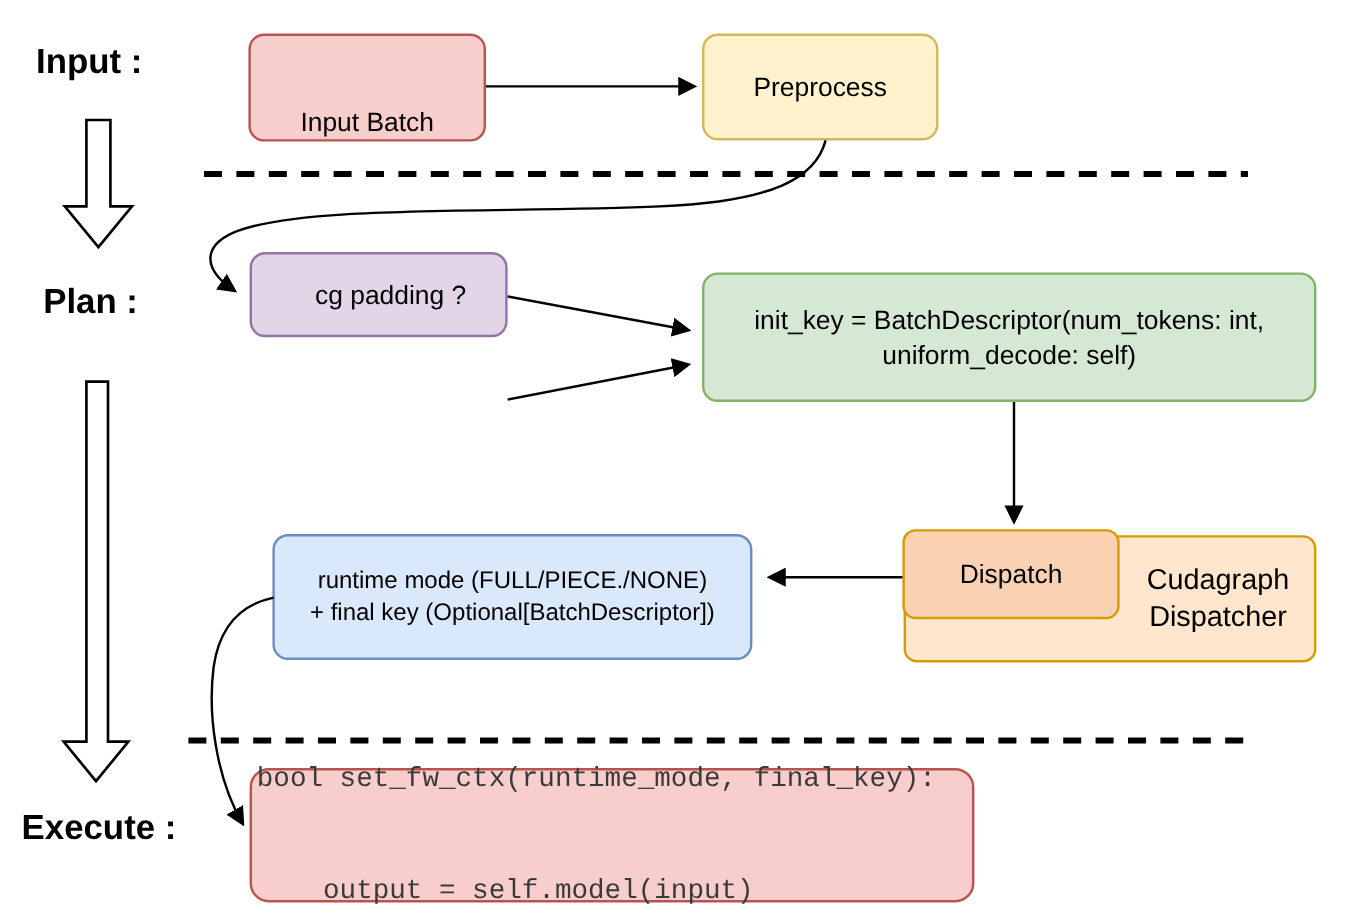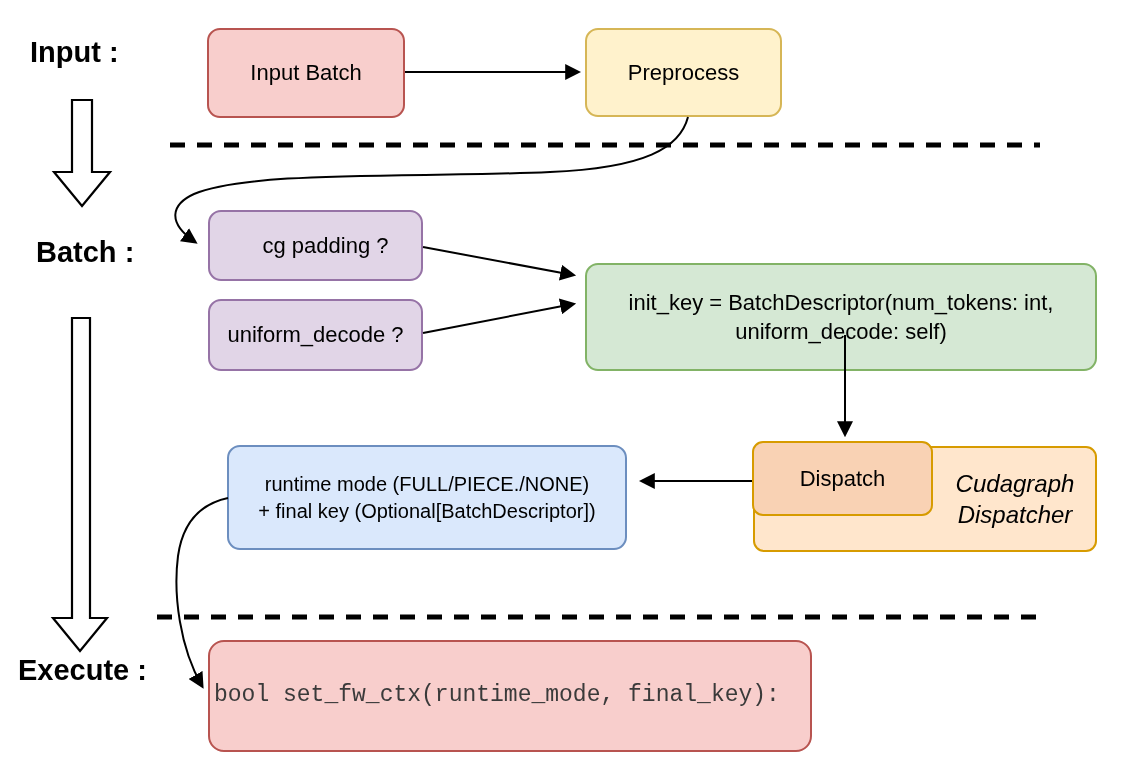--- a/index.html
+++ b/index.html
@@ -23,68 +23,66 @@
   .node.yellow{background:var(--yellow-fill);border-color:var(--yellow-stroke);}
   .node.purple{background:var(--purple-fill);border-color:var(--purple-stroke);}
   .node.green{background:var(--green-fill);border-color:var(--green-stroke);}
   .node.blue{background:var(--blue-fill);border-color:var(--blue-stroke);font-size:20px;}
   .node.orange{background:var(--orange-fill);border-color:var(--orange-stroke);}
   .node.salmon{background:var(--dispatch-fill);border-color:var(--orange-stroke);z-index:3;}
   .stage-label{position:absolute;font-weight:bold;font-size:29px;z-index:2;white-space:nowrap;}
   .multiline div{white-space:nowrap;}
   #dispatcher-label{position:absolute;left:933px;top:446px;width:164px;height:106px;
         display:flex;align-items:center;justify-content:center;text-align:center;
-        font-size:24px;line-height:1.3;z-index:3;font-style:italic;}
+        font-size:24px;line-height:1.3;z-index:3;}
   #code-box{justify-content:flex-start;align-items:center;border-radius:16px;}
   #code-box .code{font-family:"Liberation Mono","DejaVu Sans Mono",monospace;
         font-size:23px;line-height:1.35;color:#3a3a3a;white-space:pre;text-align:left;
         padding-left:4px;}
   svg.wires{position:absolute;inset:0;z-index:5;pointer-events:none;}
 </style>
 </head>
 <body>
 
 <div class="canvas">
 
   <div class="stage-label" style="left:30px;top:36px;">Input :</div>
-  <div class="stage-label" style="left:36px;top:236px;">Batch :</div>
-  <div class="stage-label" style="left:18px;top:654px;">Execute :</div>
+  <div class="stage-label" style="left:36px;top:236px;">Plan :</div>
+  <div class="stage-label" style="left:18px;top:674px;">Execute :</div>
 
-  <div class="node red" style="left:207px;top:28px;width:198px;height:90px;">
+  <div class="node red" style="left:207px;top:28px;width:198px;height:90px;align-items:flex-end;">
     <span>Input Batch</span>
   </div>
   <div class="node yellow" style="left:585px;top:28px;width:197px;height:89px;">
     <span>Preprocess</span>
   </div>
 
   <div class="node purple" style="left:208px;top:210px;width:215px;height:71px;padding-left:20px;">
     <span>cg padding ?</span>
   </div>
-  <div class="node purple" style="left:208px;top:299px;width:215px;height:72px;">
-    <span>uniform_decode ?</span>
-  </div>
-  <div class="node green multiline" style="left:585px;top:227px;width:512px;height:108px;flex-direction:column;margin-top:36px;">
+  <div class="node green multiline" style="left:585px;top:227px;width:512px;height:108px;flex-direction:column;">
     <div>init_key = BatchDescriptor(num_tokens: int,</div>
     <div>uniform_decode: self)</div>
   </div>
 
   <div class="node orange" style="left:753px;top:446px;width:344px;height:106px;border-radius:11px;"></div>
   <div id="dispatcher-label">Cudagraph Dispatcher</div>
   <div class="node blue multiline" style="left:227px;top:445px;width:400px;height:105px;flex-direction:column;">
     <div>runtime mode (FULL/PIECE./NONE)</div>
     <div>+ final key (Optional[BatchDescriptor])</div>
   </div>
 
   <div class="node salmon" style="left:752px;top:441px;width:181px;height:75px;border-radius:11px;">
     <span>Dispatch</span>
   </div>
 
   <div class="node red" id="code-box" style="left:208px;top:640px;width:604px;height:112px;">
     <div class="code">
       <div>bool set_fw_ctx(runtime_mode, final_key):</div>
+      <div>    output = self.model(input)</div>
     </div>
   </div>
 
   <svg class="wires" width="1142" height="770" viewBox="0 0 1142 770">
     <defs>
       <marker id="ah" viewBox="0 0 10 10" refX="8" refY="5" markerWidth="8" markerHeight="8" orient="auto">
         <path d="M0,0 L10,5 L0,10 z" fill="#000"></path>
       </marker>
     </defs>
 

